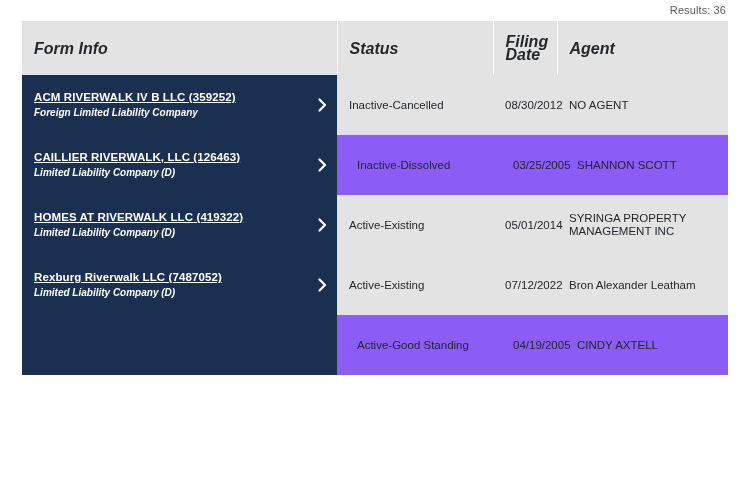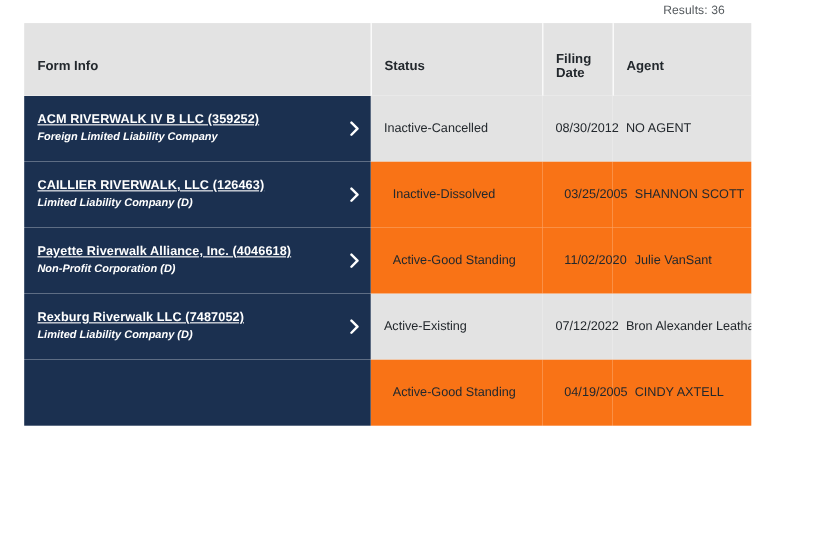--- a/index.html
+++ b/index.html
@@ -3,49 +3,50 @@
 <meta charset="utf-8">
 <style>
   html, body {
     margin: 0;
     padding: 0;
     background: #ffffff;
     font-family: "Liberation Sans", sans-serif;
   }
   #page {
     position: relative;
-    width: 683px;
+    width: 750px;
     height: 499px;
     background: #ffffff;
     overflow: hidden;
   }
   .results-bar {
     text-align: right;
     font-size: 11px;
     color: #555a5e;
     padding: 4px 24px 5px 0;
     letter-spacing: 0.1px;
   }
   table.results {
     border-collapse: collapse;
     width: 706px;
     margin: 0 22px;
     table-layout: fixed;
   }
   table.results thead th {
     background: #e3e3e3;
     color: #23282d;
-    font-size: 12px;
+    font-size: 16px;
     font-weight: bold;
     text-align: left;
     vertical-align: middle;
-    padding: 22px 10px 10px 12px;
+    padding: 10px 10px 10px 12px;
     border-right: 1px solid #ffffff;
     height: 34px;
     line-height: 13px;
+    font-style: italic;
   }
   table.results thead th:last-child { border-right: none; margin-left: 48px; }
   col.c-form { width: 315px; }
   col.c-status { width: 156px; }
   col.c-date { width: 64px; }
   col.c-agent { width: 171px; }
 
   td.form-cell {
     background: #1b3050;
     color: #ffffff;
@@ -80,21 +81,21 @@
   td.form-cell .chev svg { display: block; }
 
   td.data {
     font-size: 11.5px;
     color: #23282d;
     padding: 9px 10px 9px 12px;
     vertical-align: middle;
     line-height: 13px;
   }
   tr.even td.data { background: #e3e3e3; margin-left: 26px; }
-  tr.odd td.data { background: #f97316; padding-left: 20px; }
+  tr.odd td.data { background: #8b5cf6; padding-left: 20px; }
   td.date { font-size: 11.5px; }
   .two-line { line-height: 13px; }
 </style>
 </head>
 <body>
 
 <div id="page">
 
   <div class="results-bar">Results: 36</div>
 
@@ -138,33 +139,33 @@
             <span class="chev">
               <svg width="14" height="14" viewBox="0 0 14 14">
                 <path d="M4.5 1.5 L10 7 L4.5 12.5" fill="none" stroke="#ffffff" stroke-width="2.2" stroke-linecap="round" stroke-linejoin="round"></path>
               </svg>
             </span>
           </td>
           <td class="data two-line">Inactive-Dissolved</td>
           <td class="data date">03/25/2005</td>
           <td class="data">SHANNON SCOTT</td>
         </tr>
-        <tr class="odd">
+        <tr class="even">
           <td class="form-cell">
-            <div class="name">Payette Riverwalk Alliance, Inc. (4046618)</div>
-            <div class="type">Non-Profit Corporation (D)</div>
+            <div class="name">HOMES AT RIVERWALK LLC (419322)</div>
+            <div class="type">Limited Liability Company (D)</div>
             <span class="chev">
               <svg width="14" height="14" viewBox="0 0 14 14">
                 <path d="M4.5 1.5 L10 7 L4.5 12.5" fill="none" stroke="#ffffff" stroke-width="2.2" stroke-linecap="round" stroke-linejoin="round"></path>
               </svg>
             </span>
           </td>
-          <td class="data two-line">Active-Good Standing</td>
-          <td class="data date">11/02/2020</td>
-          <td class="data">Julie VanSant</td>
+          <td class="data two-line">Active-Existing</td>
+          <td class="data date">05/01/2014</td>
+          <td class="data">SYRINGA PROPERTY MANAGEMENT INC</td>
         </tr>
         <tr class="even">
           <td class="form-cell">
             <div class="name">Rexburg Riverwalk LLC (7487052)</div>
             <div class="type">Limited Liability Company (D)</div>
             <span class="chev">
               <svg width="14" height="14" viewBox="0 0 14 14">
                 <path d="M4.5 1.5 L10 7 L4.5 12.5" fill="none" stroke="#ffffff" stroke-width="2.2" stroke-linecap="round" stroke-linejoin="round"></path>
               </svg>
             </span>

